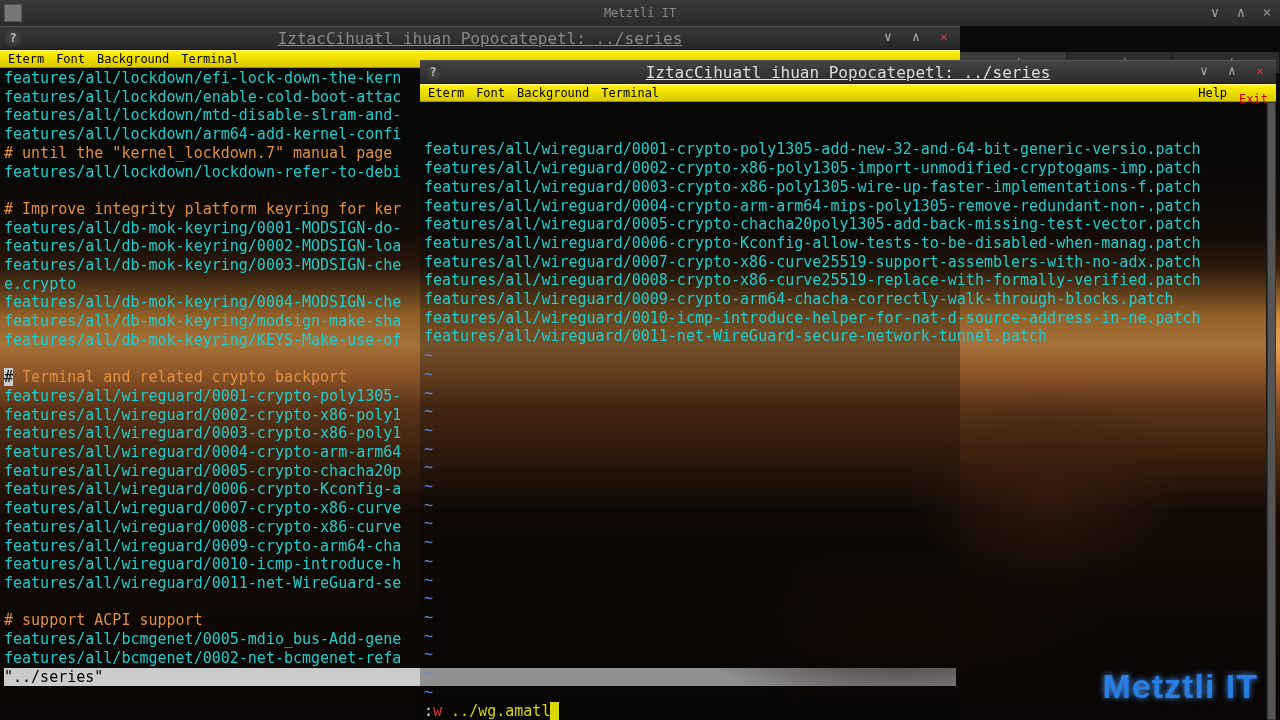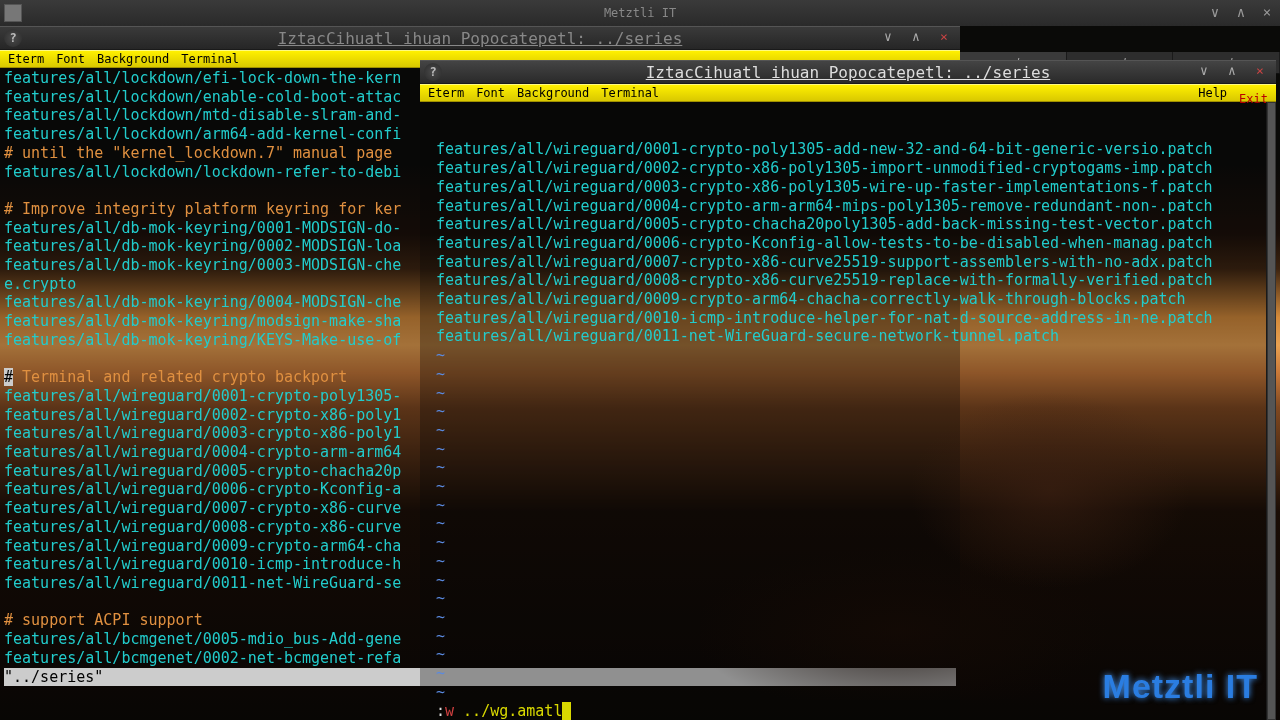--- a/index.html
+++ b/index.html
@@ -185,21 +185,21 @@
     left: 0;
     width: 960px;
     height: 696px;
   }
   .win2 {
     top: 34px;
     left: 420px;
     width: 856px;
     height: 660px;
   }
-  .win2 .term-body { font-size: 15px; line-height: 18.7px; margin-left: 12px; }
+  .win2 .term-body { font-size: 15px; line-height: 18.7px; }
   
   .watermark {
     position: absolute;
     right: 22px;
     bottom: 14px;
     font-size: 34px;
     font-weight: bold;
     font-family: Arial, sans-serif;
     color: #2a7de1;
     text-shadow: 0 0 6px #4a9dff, 2px 2px 4px rgba(0,0,0,0.8);

